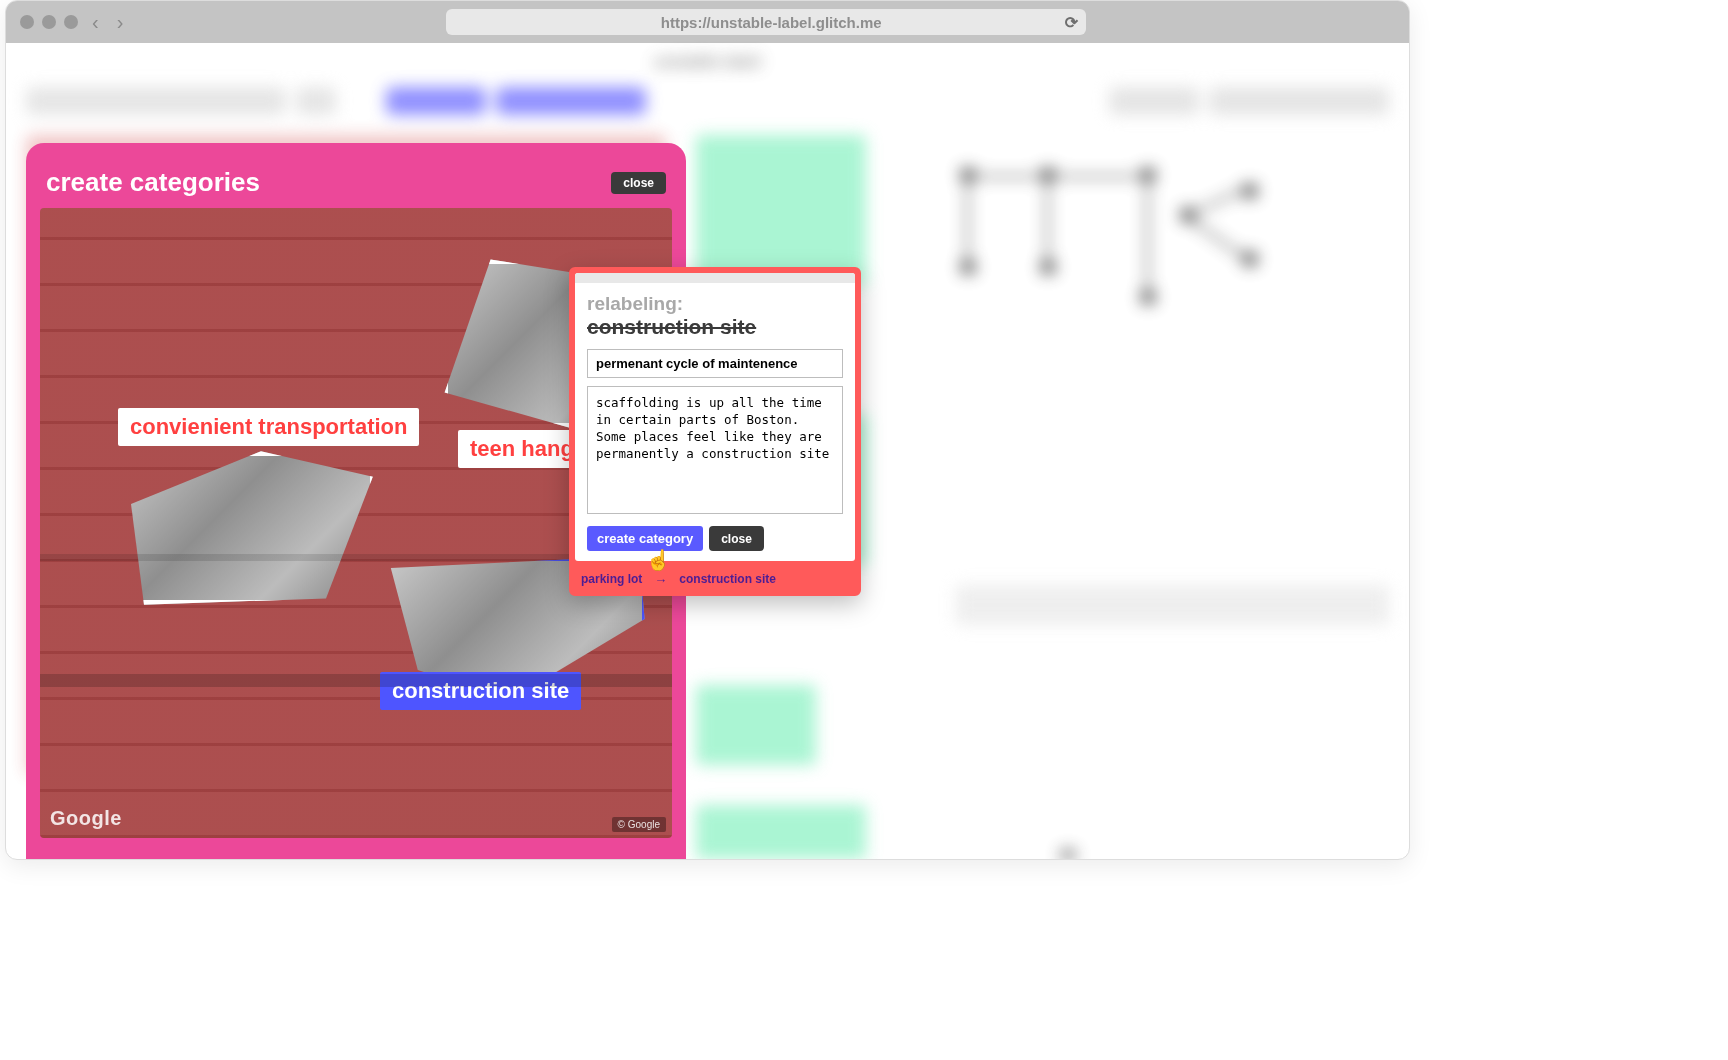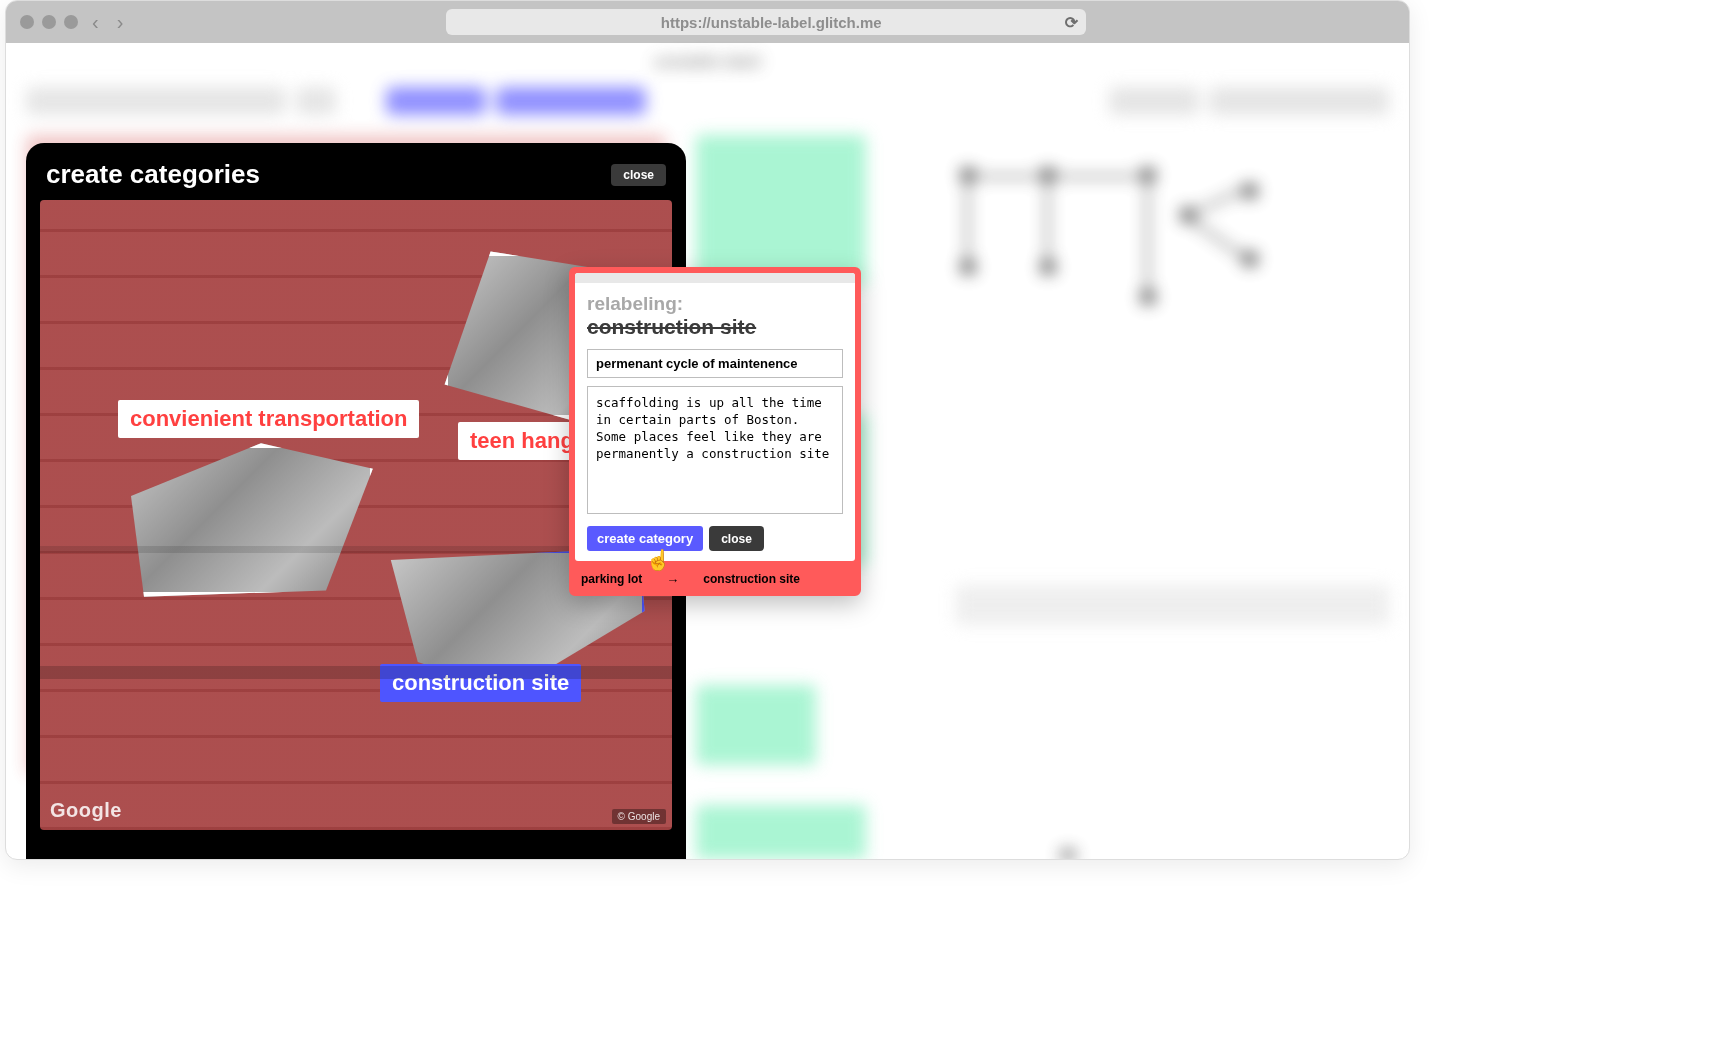--- a/index.html
+++ b/index.html
@@ -77,23 +77,23 @@
     width:320px; height:180px; position:relative; margin-left:260px; margin-top:-150px;
   }
   .graph .node{ width:16px;height:16px;background:#333;border-radius:50%; position:absolute; }
   .graph .edge{ position:absolute; background:#333; height:3px; }
   .para { height:40px; background:#e9e9e9; border-radius:4px; margin-left:260px; }
 
   
   .modal-wrap {
     position:absolute; left:20px; top:142px;
     width:660px; height:852px;
-    background:#000000;
+    background:#ec4899;
     border-radius:18px;
-    padding:14px 14px 14px 14px;
+    padding:22px 14px 14px 14px;
   }
   .modal-title-row{ display:flex; align-items:center; justify-content:space-between; padding:2px 6px 10px 6px; }
   .modal-title { color:#fff; font-size:26px; font-weight:800; }
   .btn-dark {
     background:#3a3a3a; color:#fff; font-size:12px; font-weight:700;
     border:none; border-radius:4px; padding:4px 12px; cursor:pointer;
   }
   .scene {
     position:relative;
     width:100%; height:630px;
@@ -166,22 +166,22 @@
   .relabel textarea{
     width:100%; height:128px; margin-top:8px; border:1px solid #bdbdbd; padding:8px; font-size:12.5px; line-height:1.35;
     resize:none;
   }
   .rl-actions{ display:flex; gap:6px; margin-top:8px; }
   .btn-blue{
     background:#5a5aff; color:#fff; border:none; border-radius:3px;
     padding:5px 10px; font-size:13px; font-weight:700; cursor:pointer;
   }
   .rl-foot{
-    color:#000000; font-size:12px; font-weight:700; padding:6px 10px 8px 10px;
-    display:flex; gap:24px; align-items:center;
+    color:#4c1d95; font-size:12px; font-weight:700; padding:6px 10px 8px 10px;
+    display:flex; gap:12px; align-items:center;
   }
   .rl-foot .arrow{ font-size:13px; }
 
   .cursor{
     position:absolute; left:640px; top:547px; font-size:20px; pointer-events:none;
   }
 </style>
 </head>
 <body>
 

